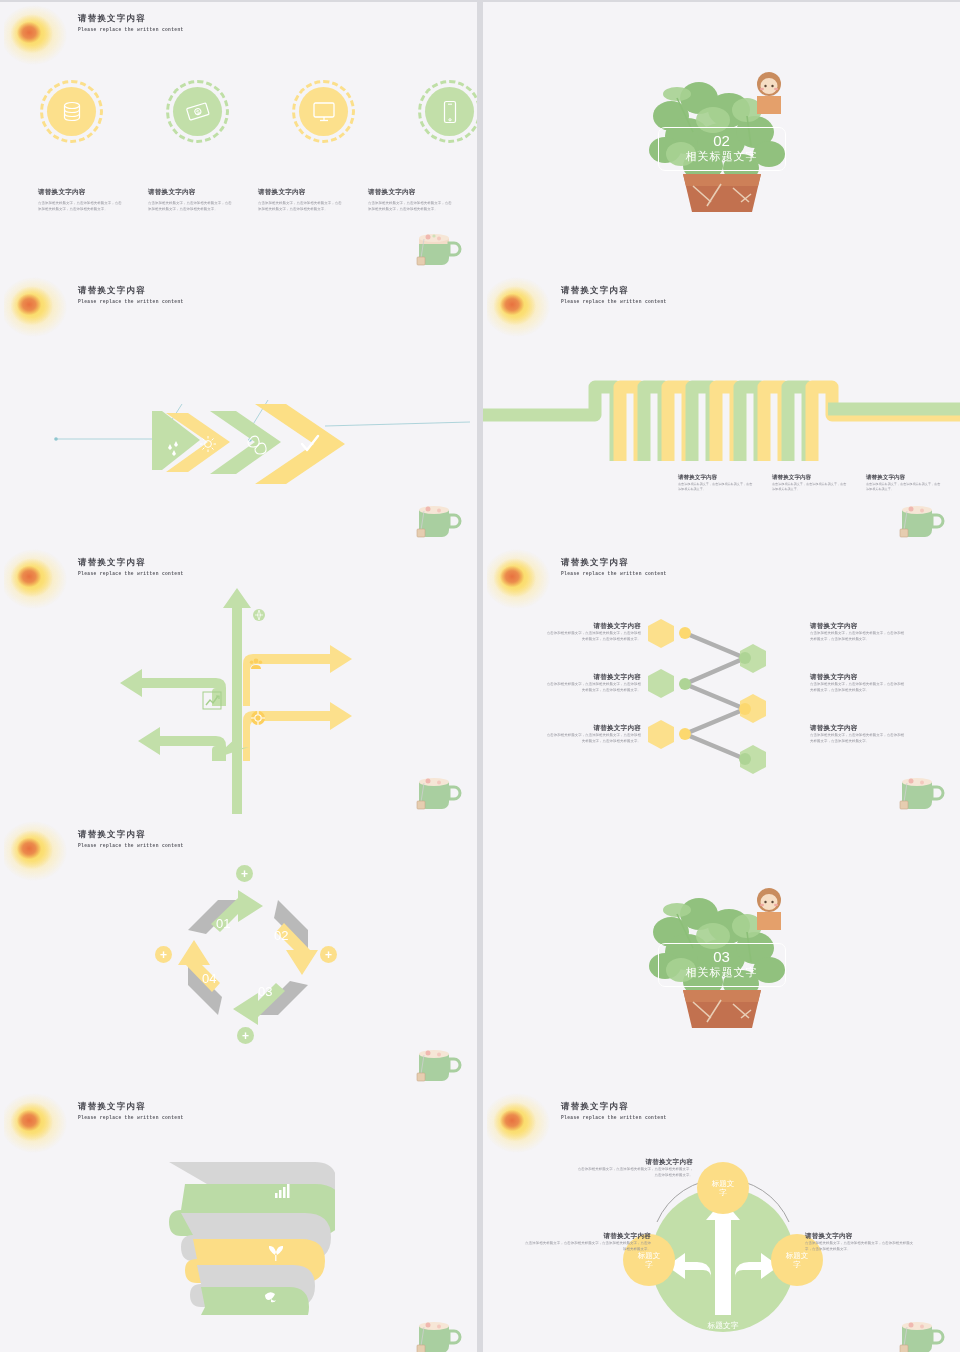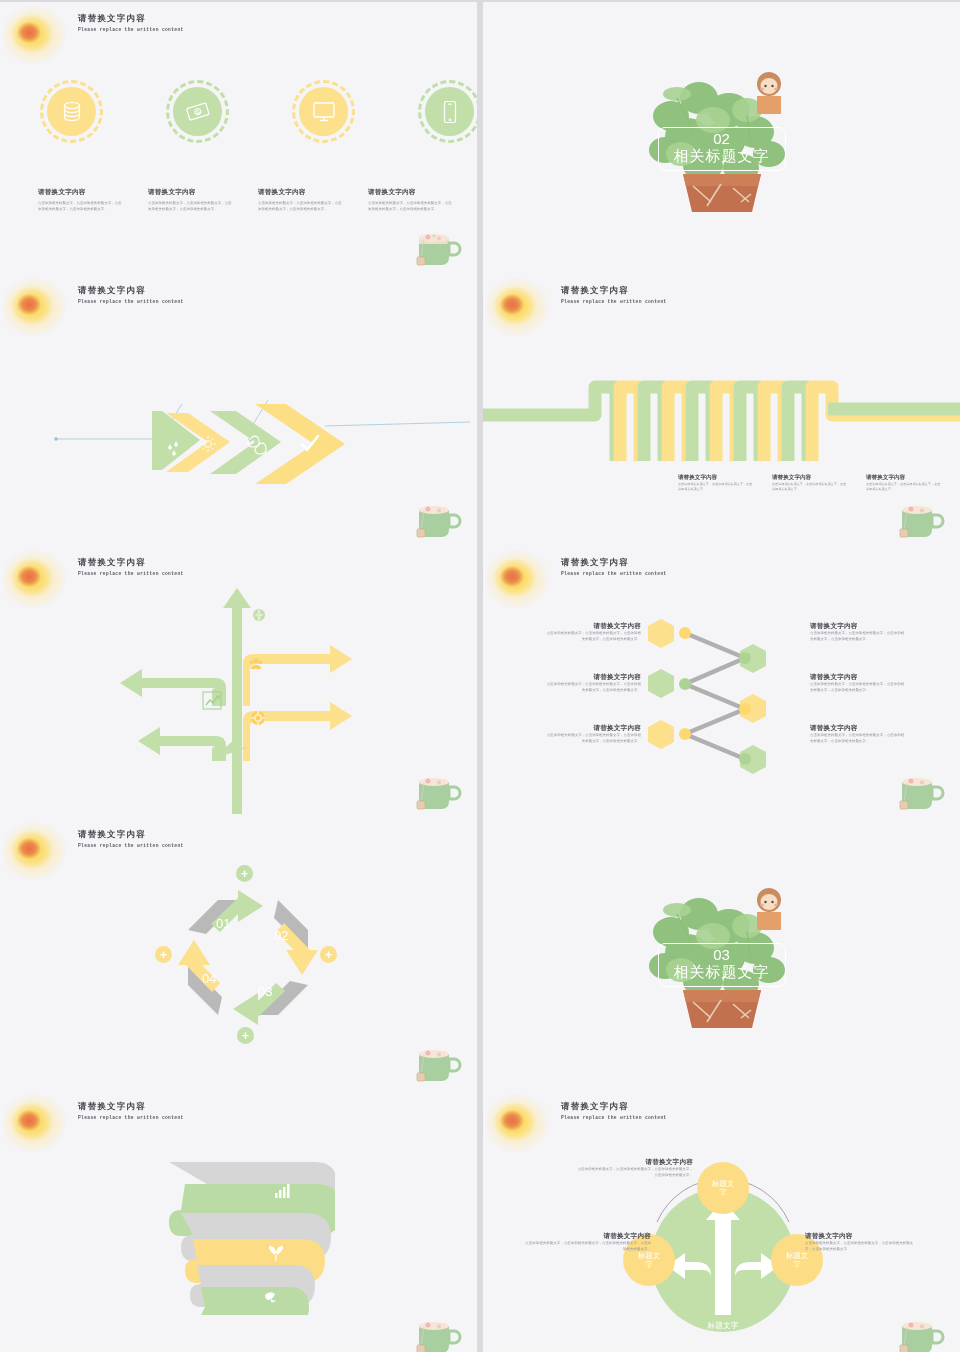--- a/index.html
+++ b/index.html
@@ -65,21 +65,21 @@
   .s1-texts .col .t-b { margin-top:4px; }
 
   
   .cover-art { position:absolute; left:50%; top:50%; transform:translate(-50%,-50%); width:170px; height:160px; }
   .cover-box {
     position:absolute; left:50%; top:54%; transform:translate(-50%,-50%);
     width:128px; height:44px; border:1.4px solid #ffffff; border-radius:7px;
     display:flex; flex-direction:column; align-items:center; justify-content:center; gap:1px;
   }
   .cover-num { font-size:15px; color:#fff; font-weight:400; line-height:1; }
-  .cover-sub { font-size:15px; color:#fff; font-weight:400; letter-spacing:1px; }
+  .cover-sub { font-size:11px; color:#fff; font-weight:400; letter-spacing:1px; }
   .s4-top .col, .s4-bot .col { width:76px; }
   .s4-bot { position:absolute; left:182px; top:470px; display:flex; gap:18px; }
   .plus { position:absolute; width:17px; height:17px; border-radius:50%; display:flex; align-items:center; justify-content:center; color:#fff; font-size:12px; font-weight:700; line-height:1; }
   .plus.g { background:#c2dfa9; }
   .plus.y { background:#fcdf8b; }
 
   
   .s10-t1 { position:absolute; left:573px; top:1150px; width:120px; text-align:right; }
   .s10-t2 { position:absolute; left:527px; top:1228px; width:128px; text-align:right; }
   .s10-t3 { position:absolute; left:800px; top:1228px; width:110px; }

